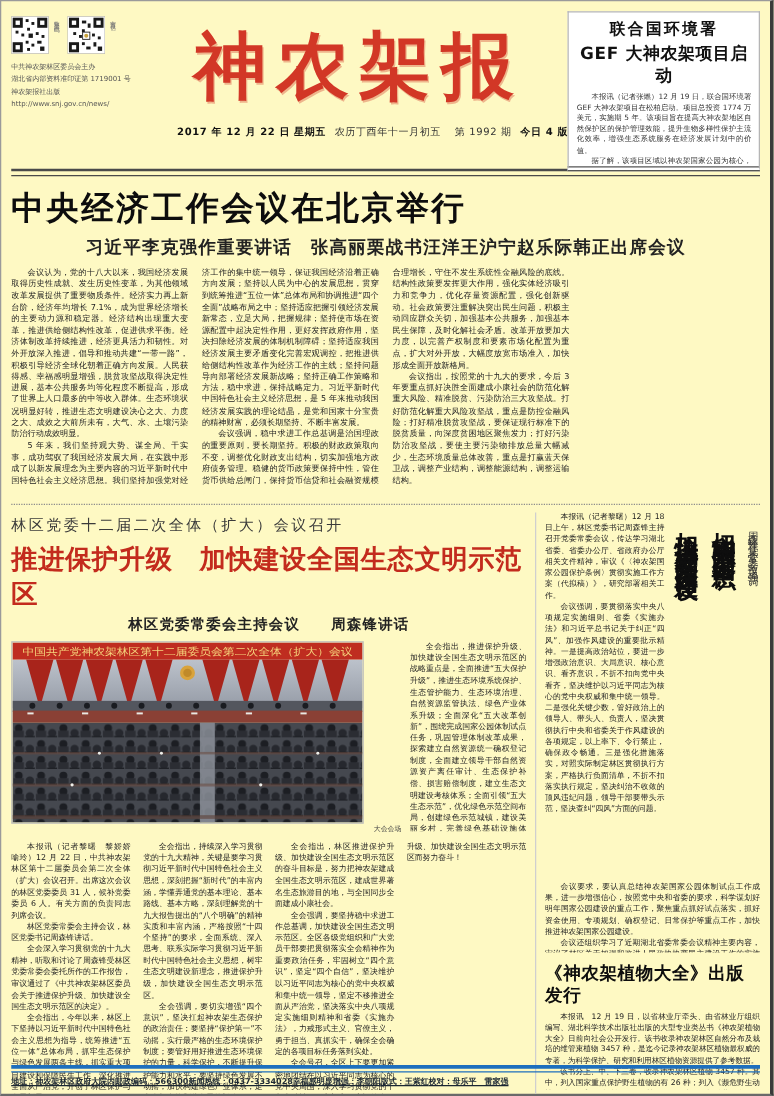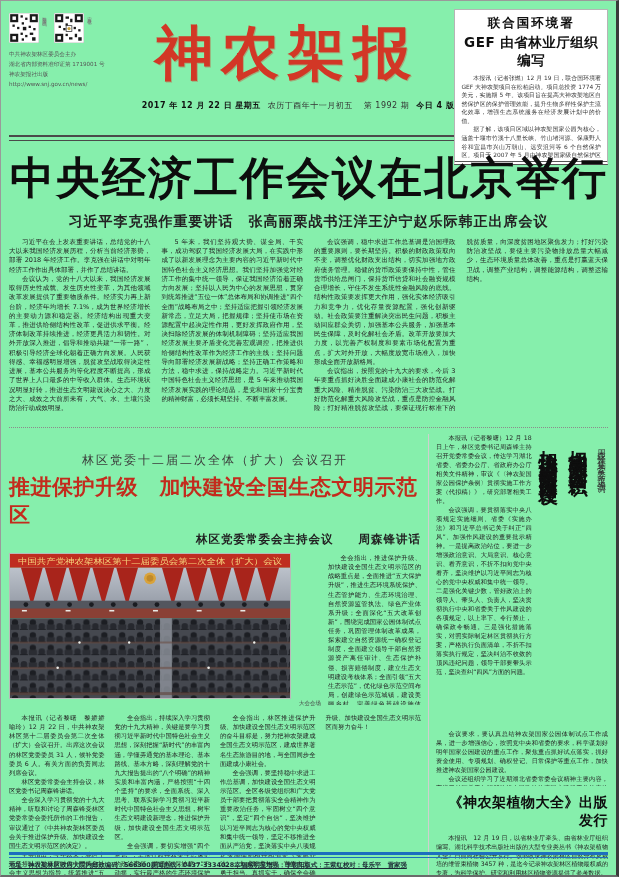--- a/index.html
+++ b/index.html
@@ -1,66 +1,66 @@
 <!DOCTYPE html>
 <html><head>
 <meta charset="utf-8">
 <style>
   html,body{margin:0;padding:0;background:#d9d9d9;}
-  .page{position:relative;width:619px;height:877px;margin:0 auto;background:#86efac;
+  .page{position:relative;width:619px;height:877px;margin:0 auto;background:#fef9c3;
         border:1px solid #9a9a9a;border-right:3px solid #3a3a3a;border-bottom:2px solid #6a6a6a;
         box-sizing:border-box;overflow:hidden;font-family:"DejaVu Sans","Liberation Sans",sans-serif;color:#222;}
   
   .header{display:flex;padding:8px 8px 0 8px;height:132px;box-sizing:border-box;}
   .pub-info{width:138px;padding-top:4px;}
   .qr-row{display:flex;align-items:flex-start;gap:3px;}
   .qr-label{writing-mode:vertical-rl;font-size:4.5px;color:#777;letter-spacing:1px;margin-right:4px;}
   .pub-lines{margin-top:6px;font-size:5.6px;line-height:1.8;color:#555;}
   .masthead-center{flex:1;text-align:center;}
   .masthead-title{font-family:"DejaVu Serif","Liberation Serif",serif;font-weight:bold;
                   font-size:58px;line-height:1.05;color:#d23726;letter-spacing:8px;margin-top:14px;
                   text-shadow:1px 1px 0 rgba(210,55,38,.35);}
   .dateline{margin-top:16px;font-size:8px;color:#333;letter-spacing:.5px;white-space:nowrap;margin-left:22px;}
   .dateline b{font-weight:bold;color:#111;}
   .dateline span{margin:0 4px;}
   .gef-box{width:188px;border:1px solid #b5b5b5;border-bottom:4px double #555;
-           padding:5px 6px 20px;box-sizing:border-box;height:156px;overflow:hidden;background:#fff;}
+           padding:5px 6px 20px;box-sizing:border-box;height:128px;overflow:hidden;background:#fff;}
   .gef-t1{text-align:center;font-size:12.5px;font-weight:bold;color:#111;letter-spacing:2px;}
   .gef-t2{text-align:center;font-size:13.5px;font-weight:bold;color:#111;letter-spacing:.5px;margin:2px 0 4px;}
   .gef-body{font-size:5.9px;line-height:1.45;text-align:justify;color:#333;}
   .rule-double{margin:2px 8px 4px;height:3px;border-top:2px solid #4a4a4a;border-bottom:1px solid #4a4a4a;}
   
   .main-article{padding:0 8px;}
-  .main-head{margin:8px 0 5px;text-align:right;font-size:44px;font-weight:bold;color:#0d0d0d;letter-spacing:2px;}
+  .main-head{margin:8px 0 5px;text-align:left;font-size:26px;font-weight:bold;color:#0d0d0d;letter-spacing:2px;}
   .main-sub{text-align:center;font-size:14px;font-weight:bold;color:#222;margin-bottom:7px;letter-spacing:1px;}
   .cols-main{column-count:4;column-gap:11px;column-fill:auto;height:183px;overflow:hidden;
              font-size:6.5px;line-height:1.42;text-align:justify;}
   p{margin:0;text-indent:2em;}
   .dotted{border-top:1px dotted #8c8c8c;margin:6px 8px;}
   
   .middle{display:flex;padding:0 8px;}
   .mid-left{width:412px;border-right:1px solid #cfcfcf;padding-right:7px;}
-  .kicker{text-align:center;font-size:12px;color:#3a3a3a;letter-spacing:2px;margin-top:18px;}
+  .kicker{text-align:left;font-size:12px;color:#3a3a3a;letter-spacing:2px;margin-top:2px;}
   .red-head{text-align:left;color:#c32b1d;font-size:21px;font-weight:bold;letter-spacing:.5px;margin:4px 0 3px;}
-  .sub2{text-align:right;font-size:11.5px;font-weight:bold;color:#222;margin-bottom:6px;letter-spacing:1px;}
+  .sub2{text-align:center;font-size:11.5px;font-weight:bold;color:#222;margin-bottom:6px;letter-spacing:1px;}
   .photo-row{display:flex;gap:7px;}
   figure{margin:0;width:312px;}
   .photo-svg{display:block;width:282px;height:146px;border:1px solid #b9b9b9;box-sizing:border-box;}
   figcaption{font-size:5.5px;text-align:right;color:#444;margin-top:1px;}
   .side-col{flex:1;font-size:6.3px;line-height:1.45;text-align:justify;height:152px;overflow:hidden;}
   .cols-bottom{margin-top:6px;column-count:4;column-gap:10px;column-fill:auto;height:224px;overflow:hidden;
                font-size:6.3px;line-height:1.45;text-align:justify;}
   
   .mid-right{flex:1;padding-left:7px;display:flex;flex-direction:column;}
   .park-top{display:flex;gap:5px;height:292px;overflow:hidden;}
   .park-body{flex:1;font-size:6.2px;line-height:1.45;text-align:justify;overflow:hidden;}
   .v-big{writing-mode:vertical-rl;font-size:19px;font-weight:bold;color:#0e0e0e;letter-spacing:3px;line-height:1.3;}
   .v-kicker{writing-mode:vertical-rl;font-size:8.5px;color:#333;letter-spacing:3px;padding-top:8px;}
   .park-bottom{font-size:6.2px;line-height:1.45;text-align:justify;height:56px;overflow:hidden;margin-top:4px;}
-  .book-head{text-align:right;font-size:14px;font-weight:bold;color:#0d0d0d;margin:8px 0 4px;letter-spacing:.5px;}
+  .book-head{text-align:left;font-size:14px;font-weight:bold;color:#0d0d0d;margin:8px 0 4px;letter-spacing:.5px;}
   .book-body{font-size:6.1px;line-height:1.45;text-align:justify;height:62px;overflow:hidden;}
   
   .footer{position:absolute;left:8px;right:8px;bottom:5px;}
   .footer-rule{height:2px;border-top:3px solid #1d6fbe;border-bottom:1px solid #1d6fbe;margin-bottom:3px;}
   .footer-text{display:flex;font-size:6.4px;font-weight:bold;color:#1b2733;white-space:nowrap;text-decoration:underline;}
 </style>
 </head>
 <body>
 
 <div class="page">
@@ -137,35 +137,34 @@
         <b>2017 年 12 月 22 日</b>
         <b>星期五</b>
         <span>农历丁酉年十一月初五</span>
         <span>第 1992 期</span>
         <b>今日 4 版</b>
       </div>
     </div>
 
     <div class="gef-box">
       <div class="gef-t1">联合国环境署</div>
-      <div class="gef-t2">GEF 由省林业厅组织编写</div>
+      <div class="gef-t2">GEF 大神农架项目启动</div>
       <div class="gef-body">
         <p>本报讯（记者张燃）12 月 19 日，联合国环境署 GEF 大神农架项目在松柏启动。项目总投资 1774 万美元，实施期 5 年。该项目旨在提高大神农架地区自然保护区的保护管理效能，提升生物多样性保护主流化效率，增强生态系统服务在经济发展计划中的价值。</p>
         <p>据了解，该项目区域以神农架国家公园为核心，涵盖十堰市竹溪十八里长峡、竹山堵河源、保康野人谷和宜昌市兴山万朝山、远安沮河等 6 个自然保护区。项目于 2007 年 5 月由神农架国家级自然保护区向国家申报，在 2015 年 7 月 28 日获得 GEF 项目理事会的批准。总投资 1774 万美元，其中全球环境基金赠款 265.7 万美元，湖北省财政厅、林业厅、神农架国家公园和联合国环境署配套 1509 万美元。</p>
       </div>
     </div>
   </div>
 
   <div class="rule-double"></div>
 
   <section class="main-article">
     <h1 class="main-head">中央经济工作会议在北京举行</h1>
     <div class="main-sub">习近平李克强作重要讲话　张高丽栗战书汪洋王沪宁赵乐际韩正出席会议</div>
     <div class="cols-main">
-      <p>习近平在会上发表重要讲话，总结党的十八大以来我国经济发展历程，分析当前经济形势，部署 2018 年经济工作。李克强在讲话中对明年经济工作作出具体部署，并作了总结讲话。</p>
       <p>会议认为，党的十八大以来，我国经济发展取得历史性成就、发生历史性变革，为其他领域改革发展提供了重要物质条件。经济实力再上新台阶，经济年均增长 7.1%，成为世界经济增长的主要动力源和稳定器。经济结构出现重大变革，推进供给侧结构性改革，促进供求平衡。经济体制改革持续推进，经济更具活力和韧性。对外开放深入推进，倡导和推动共建“一带一路”，积极引导经济全球化朝着正确方向发展。人民获得感、幸福感明显增强，脱贫攻坚战取得决定性进展，基本公共服务均等化程度不断提高，形成了世界上人口最多的中等收入群体。生态环境状况明显好转，推进生态文明建设决心之大、力度之大、成效之大前所未有，大气、水、土壤污染防治行动成效明显。</p>
       <p>5 年来，我们坚持观大势、谋全局、干实事，成功驾驭了我国经济发展大局，在实践中形成了以新发展理念为主要内容的习近平新时代中国特色社会主义经济思想。我们坚持加强党对经济工作的集中统一领导，保证我国经济沿着正确方向发展；坚持以人民为中心的发展思想，贯穿到统筹推进“五位一体”总体布局和协调推进“四个全面”战略布局之中；坚持适应把握引领经济发展新常态，立足大局，把握规律；坚持使市场在资源配置中起决定性作用，更好发挥政府作用，坚决扫除经济发展的体制机制障碍；坚持适应我国经济发展主要矛盾变化完善宏观调控，把推进供给侧结构性改革作为经济工作的主线；坚持问题导向部署经济发展新战略；坚持正确工作策略和方法，稳中求进，保持战略定力。习近平新时代中国特色社会主义经济思想，是 5 年来推动我国经济发展实践的理论结晶，是党和国家十分宝贵的精神财富，必须长期坚持、不断丰富发展。</p>
       <p>会议强调，稳中求进工作总基调是治国理政的重要原则，要长期坚持。积极的财政政策取向不变，调整优化财政支出结构，切实加强地方政府债务管理。稳健的货币政策要保持中性，管住货币供给总闸门，保持货币信贷和社会融资规模合理增长，守住不发生系统性金融风险的底线。结构性政策要发挥更大作用，强化实体经济吸引力和竞争力，优化存量资源配置，强化创新驱动。社会政策要注重解决突出民生问题，积极主动回应群众关切，加强基本公共服务，加强基本民生保障，及时化解社会矛盾。改革开放要加大力度，以完善产权制度和要素市场化配置为重点，扩大对外开放，大幅度放宽市场准入，加快形成全面开放新格局。</p>
       <p>会议指出，按照党的十九大的要求，今后 3 年要重点抓好决胜全面建成小康社会的防范化解重大风险、精准脱贫、污染防治三大攻坚战。打好防范化解重大风险攻坚战，重点是防控金融风险；打好精准脱贫攻坚战，要保证现行标准下的脱贫质量，向深度贫困地区聚焦发力；打好污染防治攻坚战，要使主要污染物排放总量大幅减少，生态环境质量总体改善，重点是打赢蓝天保卫战，调整产业结构，调整能源结构，调整运输结构。</p>
 
     </div>
   </section>
 
   <div class="dotted"></div>
 

